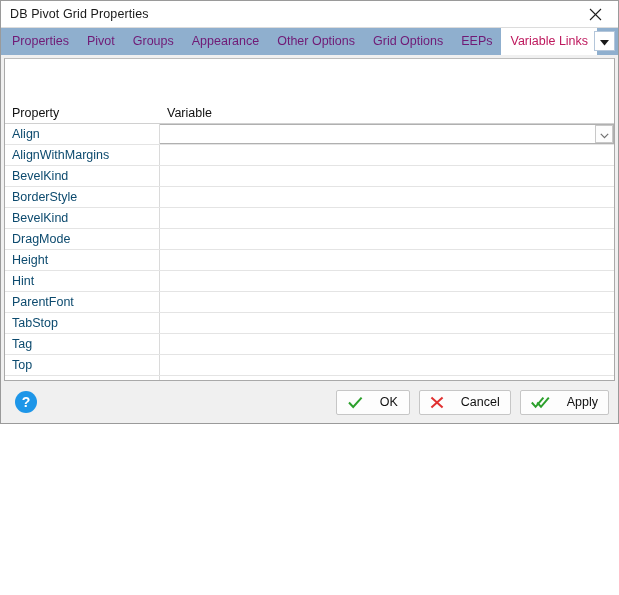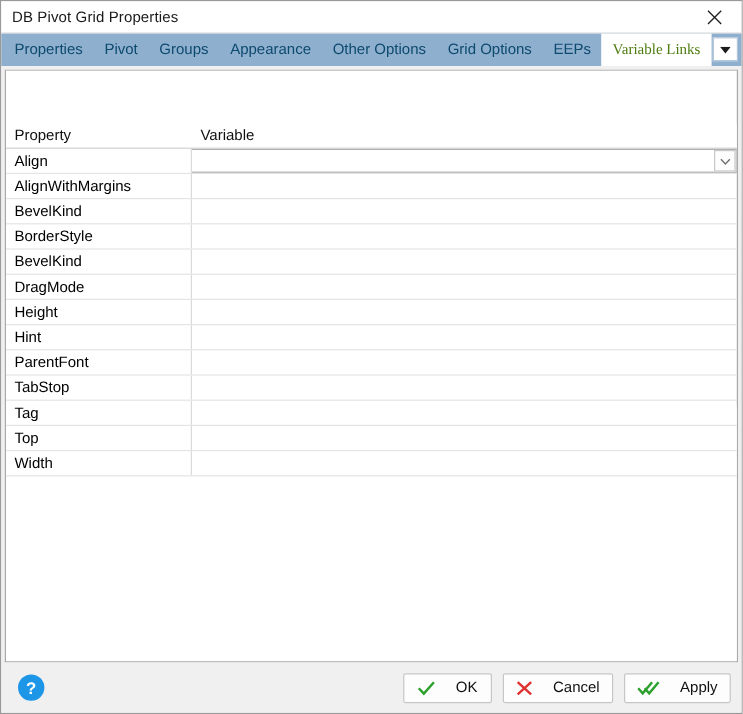--- a/index.html
+++ b/index.html
@@ -8,21 +8,21 @@
     background: #ffffff;
   }
   body {
     font-family: "Liberation Sans", sans-serif;
     -webkit-font-smoothing: antialiased;
   }
 
   .window {
     position: relative;
     width: 619px;
-    height: 595px;
+    height: 424px;
     box-sizing: border-box;
     background: #f0f0f0;
     border: 1px solid #9a9a9a;
     overflow: hidden;
     display: flex;
     flex-direction: column;
   }
 
   
   .titlebar {
@@ -63,30 +63,29 @@
     align-items: stretch;
     position: relative;
     padding-left: 2px;
     box-sizing: border-box;
   }
   .tab {
     display: flex;
     align-items: center;
     padding: 0 9px;
     font-size: 12.5px;
-    color: #0c4a6e;
+    color: #701a75;
     background: transparent;
     cursor: default;
     white-space: nowrap;
     line-height: 1;
   }
   .tab.active {
     background: #ffffff;
-    color: #4d7c0f;
-    font-family: Liberation Serif, serif;
+    color: #be185d;
   }
   .tab-overflow {
     position: absolute;
     right: 3px;
     top: 3px;
     width: 21px;
     height: 20px;
     background: #ffffff;
     border: 1px solid #b4c6da;
     display: flex;
@@ -146,21 +145,21 @@
   .grid-row {
     display: flex;
     height: 21px;
     min-height: 21px;
     border-bottom: 1px solid #e4e4e4;
     box-sizing: border-box;
     position: relative;
   }
   .grid-row .cell {
     font-size: 12.5px;
-    color: #000000;
+    color: #0c4a6e;
     display: flex;
     align-items: center;
     padding-left: 7px;
     box-sizing: border-box;
     overflow: hidden;
     white-space: nowrap;
   }
   .cell.col-prop {
     width: 155px;
     min-width: 155px;

